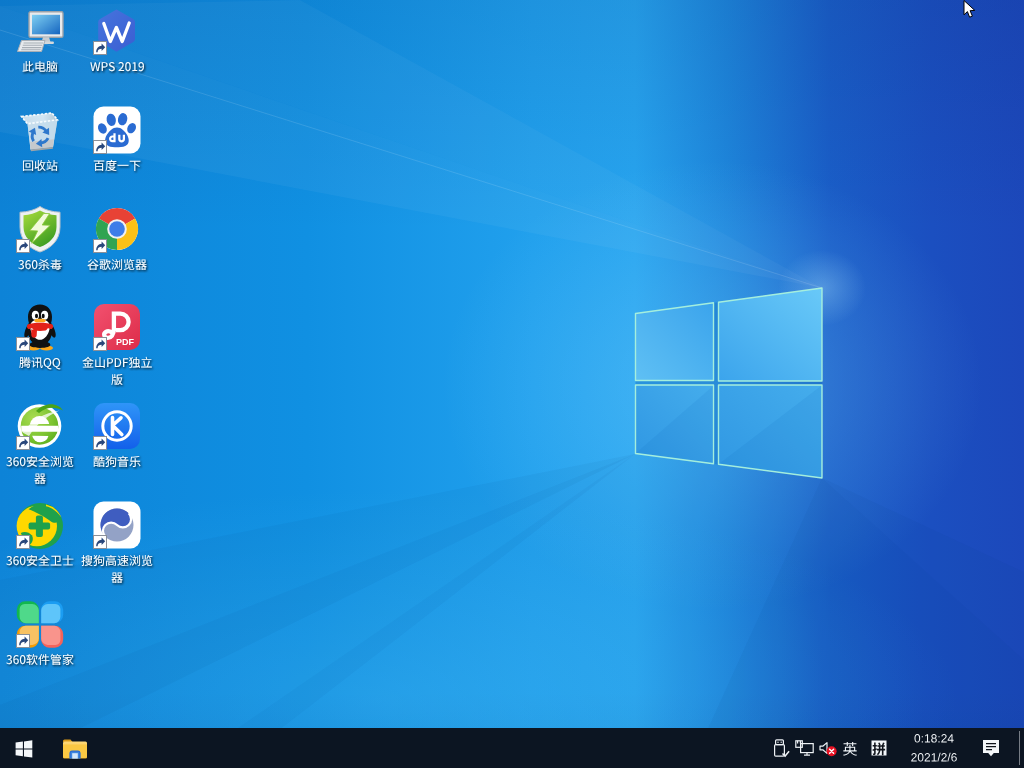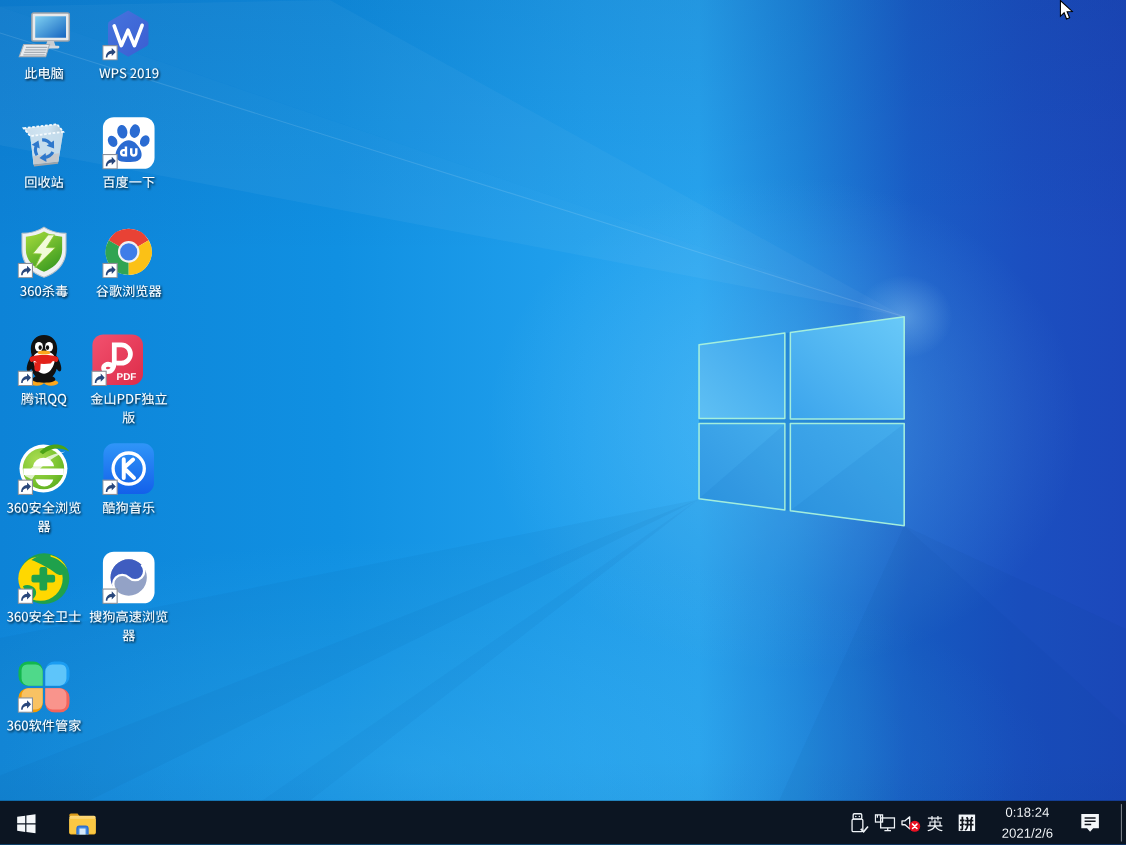--- a/index.html
+++ b/index.html
@@ -189,21 +189,21 @@
 <ellipse cx="27.2" cy="13" rx="1.5" ry="2.2" fill="#0c0c0c"></ellipse>
 <path d="M18.6 18.4 c1.7 1.2 9.1 1.2 10.8 0 c0.8-0.6 0-2-1.4-2.3 c-2.4-0.6-5.6-0.6-8 0 c-1.4 0.3-2.2 1.7-1.4 2.3 Z" fill="#fba61b"></path>
 <path d="M12 21.3 c4.5-2.2 19.5-2.2 24 0 c1.6 0.8 1.4 3.4 0 4.5 c-1.2 0.9-2.6-0.9-4-0.5 c-1.3 0.4-1 2-2.4 2.2 c-3.6 0.6-7.6 0.6-11.2 0 c-1.4-0.2-1.1-1.8-2.4-2.2 c-1.4-0.4-2.8 1.4-4 0.5 c-1.4-1.1-1.6-3.7 0-4.5 Z" fill="#e32219"></path>
 <path d="M15.2 26.2 c1.8 0.6 3.8 0.8 5.8 0.9 l-0.3 5.2 c0 1.6-1.2 2.6-2.8 2.5 c-1.5-0.1-2.6-1.2-2.6-2.8 Z" fill="#e32219"></path>
 </g>
 <g>
         <rect x="0.5" y="34.5" width="13" height="13" fill="#fff" stroke="#8a8f98" stroke-width="1"></rect>
         <path d="M3.2 45.2 C3.2 41.2 5.8 39.0 8.6 38.8 L8.6 36.6 L12.2 40.3 L8.6 44.0 L8.6 41.8 C6.4 41.8 4.6 42.8 4.6 45.2 Z" fill="#29477b"></path>
       </g>
     </svg></div>
-<div class="ic" style="left:83px;top:303px"><svg width="48" height="48" viewBox="0 0 48 48">
+<div class="ic" style="left:93.0px;top:303px"><svg width="48" height="48" viewBox="0 0 48 48">
 <defs>
         <linearGradient id="pdfg" x1="0" y1="0" x2="1" y2="1">
 <stop offset="0" stop-color="#f2516f"></stop>
           <stop offset="1" stop-color="#dd2c49"></stop>
         </linearGradient>
       </defs>
 <rect x="1" y="1" width="46" height="46" rx="10" fill="url(#pdfg)"></rect>
 <path d="M20.9 28 V10.6 h6.4 a8.3 8.3 0 0 1 0 16.6 h-4.4 M20.9 25.5 c0 6.5-2.8 9.8-6.6 9.4 c-3.3-0.3-4.3-4.4-1.4-6.1 c1.7-1 4.2-0.6 6 0.7" fill="none" stroke="#fff" stroke-width="4.3" stroke-linecap="butt"></path>
 <text x="23" y="42" font-family="Liberation Sans,sans-serif" font-size="9" font-weight="bold" fill="#fff">PDF</text>
 <g>

